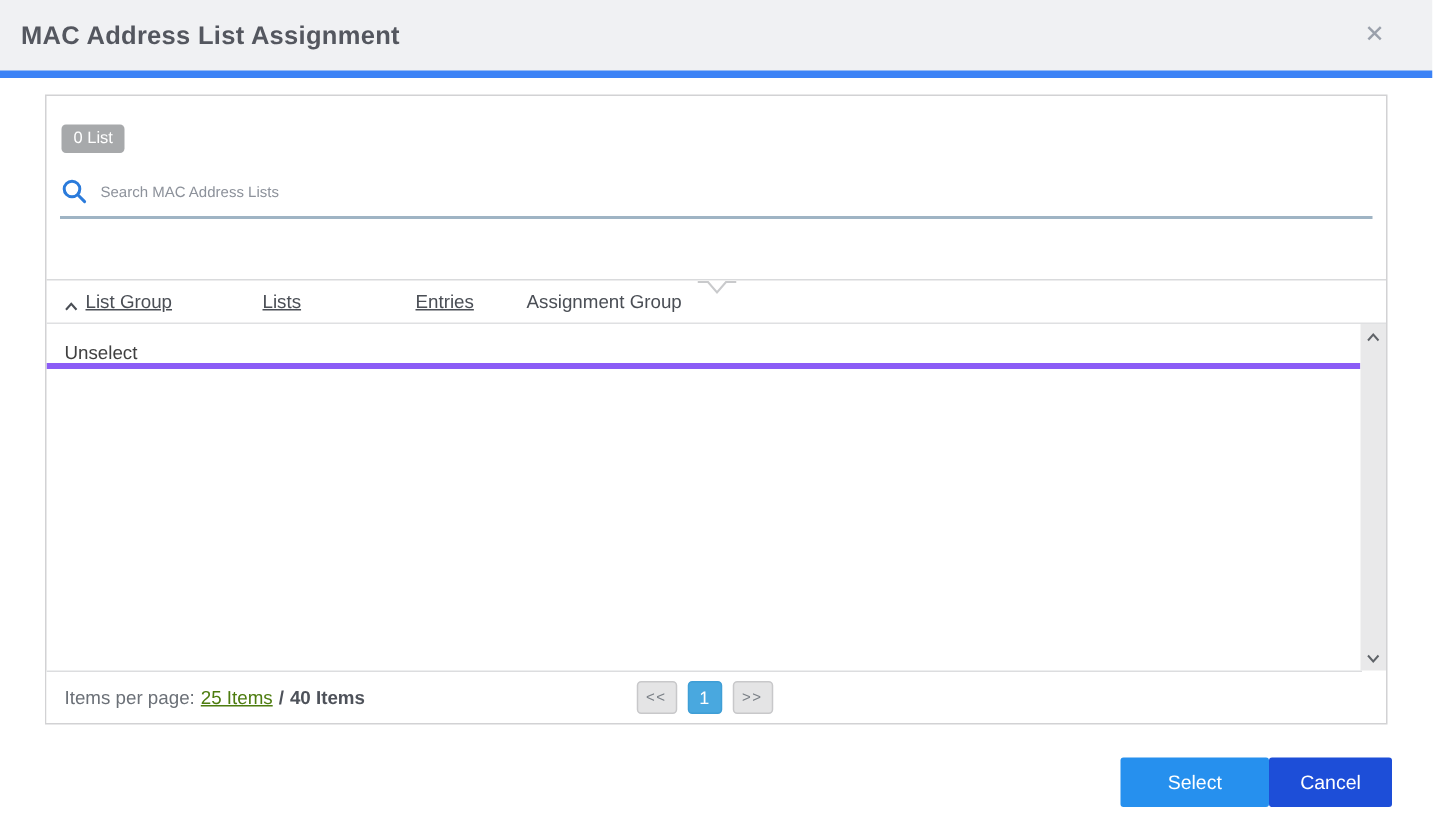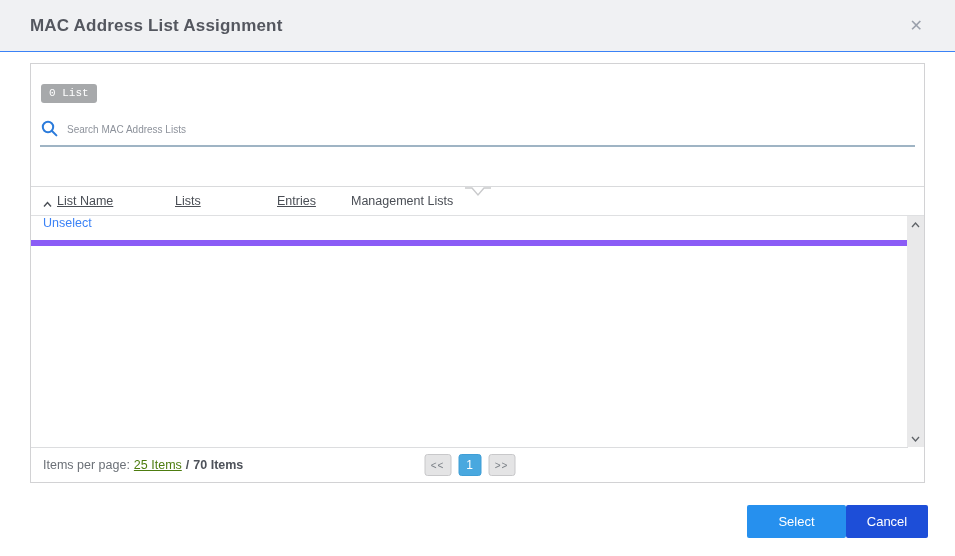--- a/index.html
+++ b/index.html
@@ -2,32 +2,32 @@
 <html><head>
 <meta charset="utf-8">
 <style>
   * { margin: 0; padding: 0; box-sizing: border-box; }
   html, body { width: 955px; height: 556px; background: #ffffff; overflow: hidden;
     font-family: "Liberation Sans", sans-serif; }
 
   .dialog { width: 955px; height: 556px; position: relative; background: #ffffff; }
 
   
-  .dlg-header { height: 52px; background: #f0f1f3; border-bottom: 1px solid #3b82f6;
-    display: flex; align-items: center; justify-content: space-between; padding: 0 28px 0 30px; }
+  .dlg-header { height: 52px; background: #f0f1f3; border-bottom: 5px solid #3b82f6;
+    display: flex; align-items: center; justify-content: space-between; padding: 0 28px 0 14px; }
   .dlg-title { font-size: 17px; font-weight: bold; color: #54575f; letter-spacing: .2px; }
   .dlg-close { font-size: 16px; color: #9aa0ab; cursor: pointer; line-height: 1; padding: 4px; }
 
   
   .panel { position: absolute; left: 30px; top: 63px; width: 895px; height: 420px;
     background: #ffffff; border: 1px solid #d2d2d4; }
 
   .badge-row { padding: 18px 0 0 10px; }
   .count-badge { display: inline-block; background: #a7a9ab; color: #ffffff; font-size: 11px;
-    padding: 3px 8px 4px 8px; border-radius: 3px; font-family: Liberation Mono, monospace; }
+    padding: 3px 8px 4px 8px; border-radius: 3px; }
 
   .search-row { position: relative; margin: 10px 9px 0 9px; height: 34px;
     display: flex; align-items: center; border-bottom: 2px solid #9fb4c4; }
   .search-icon { width: 17px; height: 17px; margin: 0 9px 2px 1px; flex: 0 0 auto; }
   .search-input { border: none; outline: none; flex: 1; font-size: 10px; color: #4a4e55;
     font-family: "Liberation Sans", sans-serif; background: transparent; }
   .search-input::placeholder { color: #8d929b; opacity: 1; }
 
   
   .table-area { position: absolute; left: 0; top: 122px; right: 0; bottom: 35px; }
@@ -36,22 +36,22 @@
     padding-left: 12px; font-size: 12.5px; color: #4a4e55; }
   .collapse-notch { position: absolute; left: 50%; top: -1px; transform: translateX(-50%);
     width: 26px; height: 10px; }
   .th { display: flex; align-items: center; gap: 5px; }
   .th-label { text-decoration: underline; cursor: pointer; color: #4a4e55; }
   .th-label.plain { text-decoration: none; cursor: default; }
   .col-1 { width: 132px; } .col-2 { width: 102px; } .col-3 { width: 74px; } .col-4 { flex: 1; }
   .sort-icon { width: 9px; height: 7px; margin-bottom: 1px; }
 
   .tbody { position: absolute; top: 30px; bottom: 0; left: 0; right: 17px; overflow: hidden; }
-  .trow { height: 30px; display: flex; align-items: flex-start; padding-left: 12px;
-    font-size: 12.5px; color: #3b82f6; border-bottom: 6px solid #8b5cf6; cursor: pointer; }
+  .trow { height: 30px; display: flex; align-items: flex-end; padding-left: 12px;
+    font-size: 12.5px; color: #404040; border-bottom: 4px solid #8b5cf6; cursor: pointer; }
 
   
   .vscroll { position: absolute; top: 30px; bottom: 0; right: 0; width: 17px;
     background: #e9e9ea; display: flex; flex-direction: column; justify-content: space-between; }
   .vs-btn { height: 17px; display: flex; align-items: center; justify-content: center; cursor: pointer; }
   .vs-btn svg { width: 9px; height: 6px; }
 
   
   .pagebar { position: absolute; left: 0; right: 16px; bottom: 0; height: 35px;
     border-top: 1px solid #dcdddf; display: flex; align-items: center; padding: 0 12px;
@@ -110,30 +110,30 @@
             <rect x="0" y="0" width="26" height="2" fill="#ffffff"></rect>
             <path d="M0,1 L7,1 L13,8 L19,1 L26,1" fill="none" stroke="#c9cacc" stroke-width="1.4"></path>
           </svg>
         </span>
         <div class="th col-1">
           <span class="sort-icon">
             <svg viewBox="0 0 9 7">
                 <path d="M1,5.5 L4.5,1.5 L8,5.5" fill="none" stroke="#4a4e55" stroke-width="1.4"></path>
               </svg>
           </span>
-          <span class="th-label">List Name</span>
+          <span class="th-label">List Group</span>
         </div>
         <div class="th col-2">
           <span class="th-label">Lists</span>
         </div>
         <div class="th col-3">
           <span class="th-label">Entries</span>
         </div>
         <div class="th col-4">
-          <span class="th-label plain">Management Lists</span>
+          <span class="th-label plain">Assignment Group</span>
         </div>
       </div>
 
       <div class="tbody">
         <div class="trow">
           <span>Unselect</span>
         </div>
       </div>
 
       <div class="vscroll">
@@ -148,21 +148,21 @@
             </svg>
         </div>
       </div>
     </div>
 
     <div class="pagebar">
       <div class="ipp-group">
         <span>Items per page:</span>
         <span class="ipp-link">25 Items</span>
         <span class="ipp-total">/</span>
-        <span class="ipp-total">70 Items</span>
+        <span class="ipp-total">40 Items</span>
       </div>
       <div class="pager">
         <div class="pg-btn">&lt;&lt;</div>
         <div class="pg-current">1</div>
         <div class="pg-btn">&gt;&gt;</div>
       </div>
     </div>
   </div>
 
   <div class="dlg-footer">

